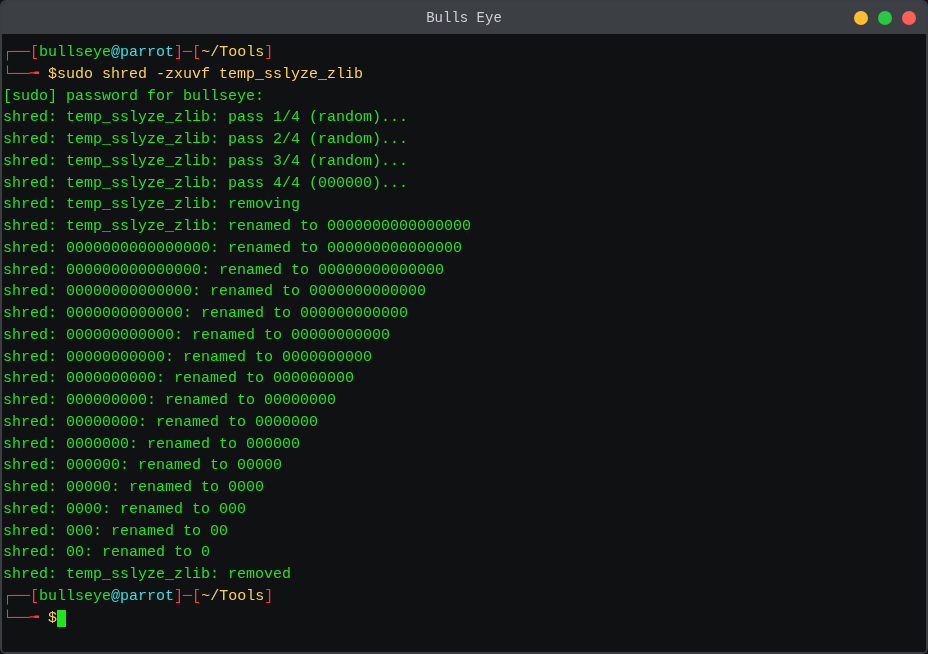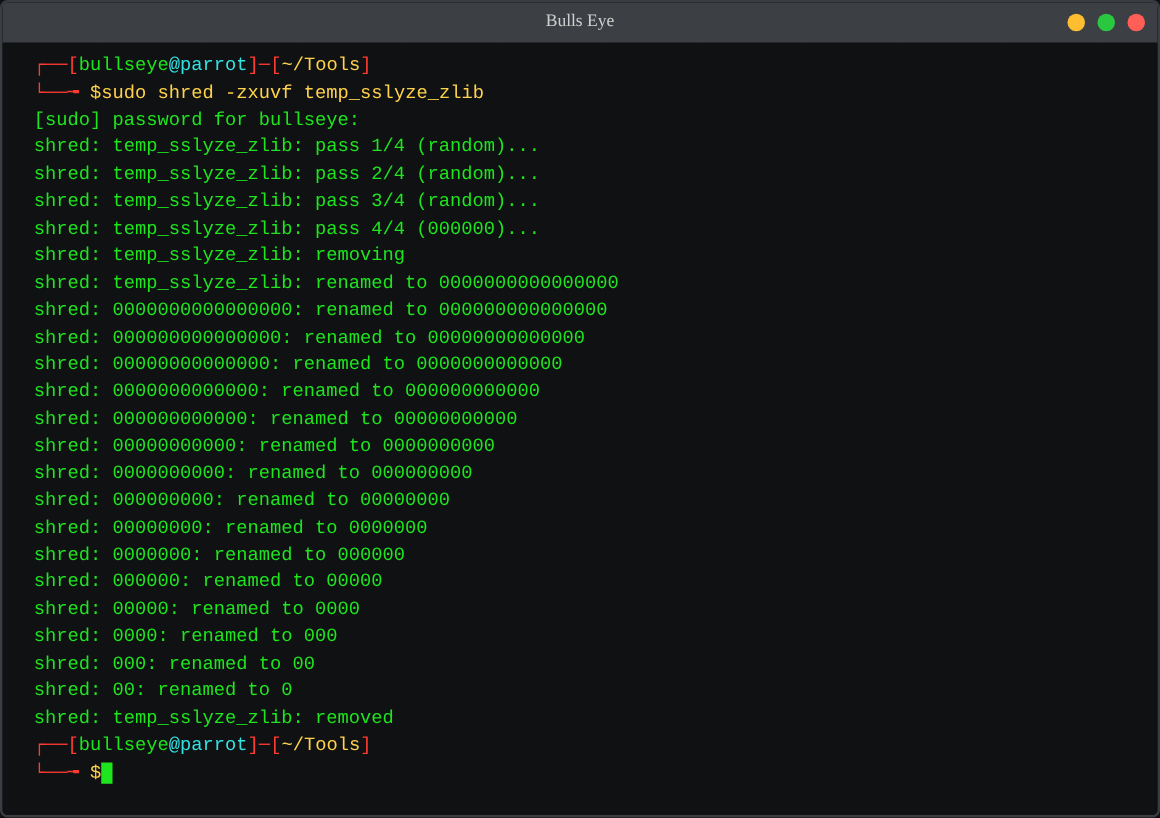--- a/index.html
+++ b/index.html
@@ -17,38 +17,38 @@
       height: 32px;
       background: #3c3f44;
       display: flex;
       align-items: center;
       justify-content: center;
       position: relative;
     }
     .title-text {
       color: #d0d0d0;
       font-size: 14px;
-      font-family: Liberation Serif, serif;
+      font-family: Liberation Mono, monospace;
     }
     .window-controls {
       position: absolute;
       right: 10px;
       display: flex;
       gap: 10px;
     }
     .dot {
       width: 14px;
       height: 14px;
       border-radius: 50%;
     }
     .dot-yellow { background: #ffbe2f; }
     .dot-green { background: #2ac840; }
     .dot-red { background: #ff5f56; }
     .terminal {
-      padding: 8px 25px;
+      padding: 8px 1px;
       background: #0f1113;
       background-image:
         linear-gradient(rgba(15,17,19,0.92), rgba(15,17,19,0.92)),
         repeating-linear-gradient(90deg, rgba(60,60,60,0.15) 0px, rgba(60,60,60,0.15) 1px, transparent 1px, transparent 80px),
         repeating-linear-gradient(0deg, rgba(60,60,60,0.1) 0px, rgba(60,60,60,0.1) 1px, transparent 1px, transparent 40px);
       height: calc(100% - 32px);
       line-height: 1.45;
       white-space: pre;
     }
     .c-red { color: #ff3b30; }

